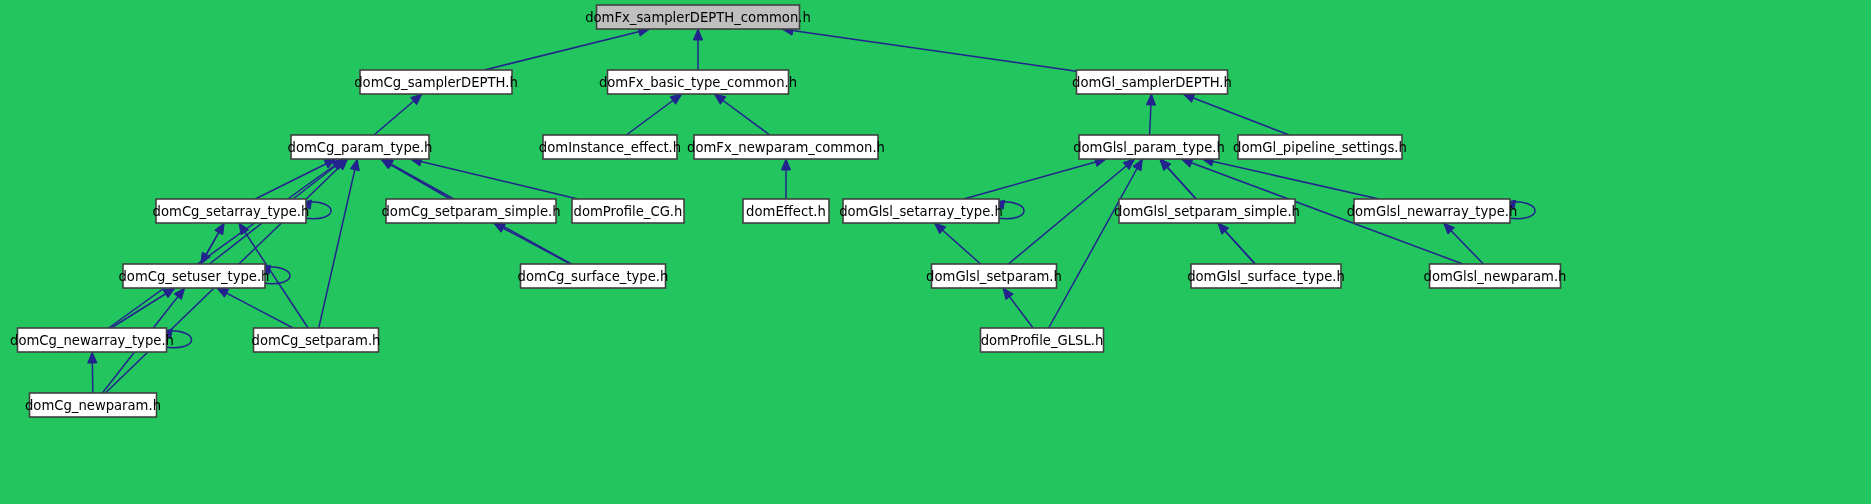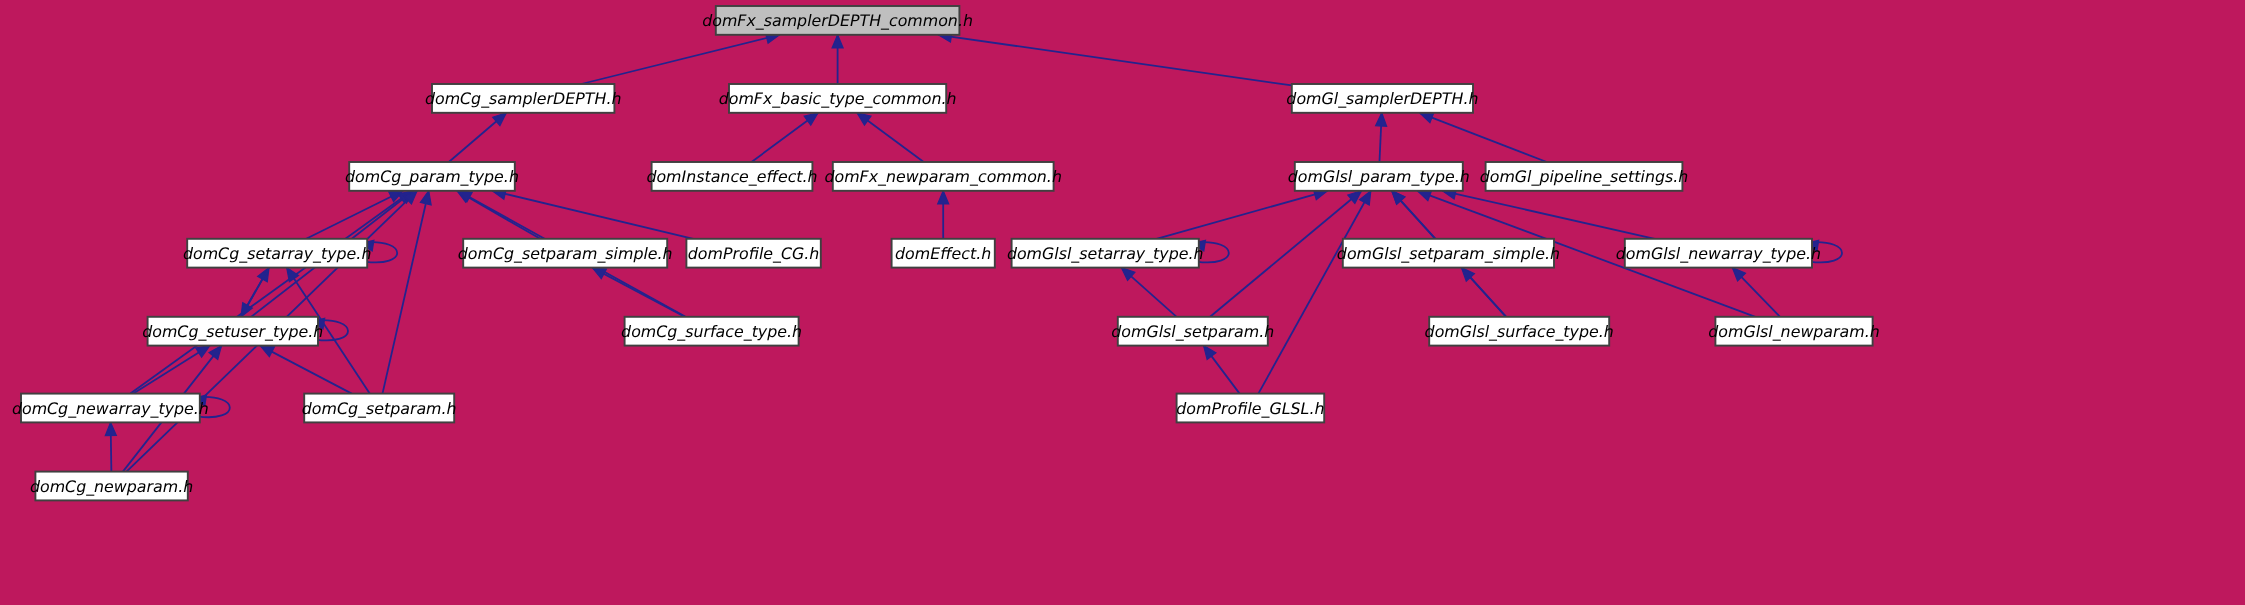--- a/index.html
+++ b/index.html
@@ -1,17 +1,17 @@
 <!DOCTYPE html>
 <html><head>
 <meta charset="utf-8">
 <style>
   html,body{margin:0;padding:0;background:#ffffff;}
   body{font-family:"DejaVu Sans","Liberation Sans",sans-serif;}
-  #graph-wrap{position:relative;width:1871px;height:504px;background:#be185d;overflow:hidden;font-style:italic;}
+  #graph-wrap{position:relative;width:1871px;height:504px;background:#22c55e;overflow:hidden;}
   svg#graph{position:absolute;left:0;top:0;width:1871px;height:504px;}
   .node rect{stroke:#404040;stroke-width:1.6;fill:#ffffff;}
   .node.root rect{fill:#bfbfbf;stroke:#404040;stroke-width:1.6;}
   .node text{font-family:"DejaVu Sans","Liberation Sans",sans-serif;font-size:13.2px;fill:#000000;text-anchor:middle;dominant-baseline:middle;}
   .edge{fill:none;stroke:#23238e;stroke-width:1.5;}
   .arrow{fill:#23238e;stroke:#23238e;stroke-width:1;}
 </style>
 </head>
 <body>
 

